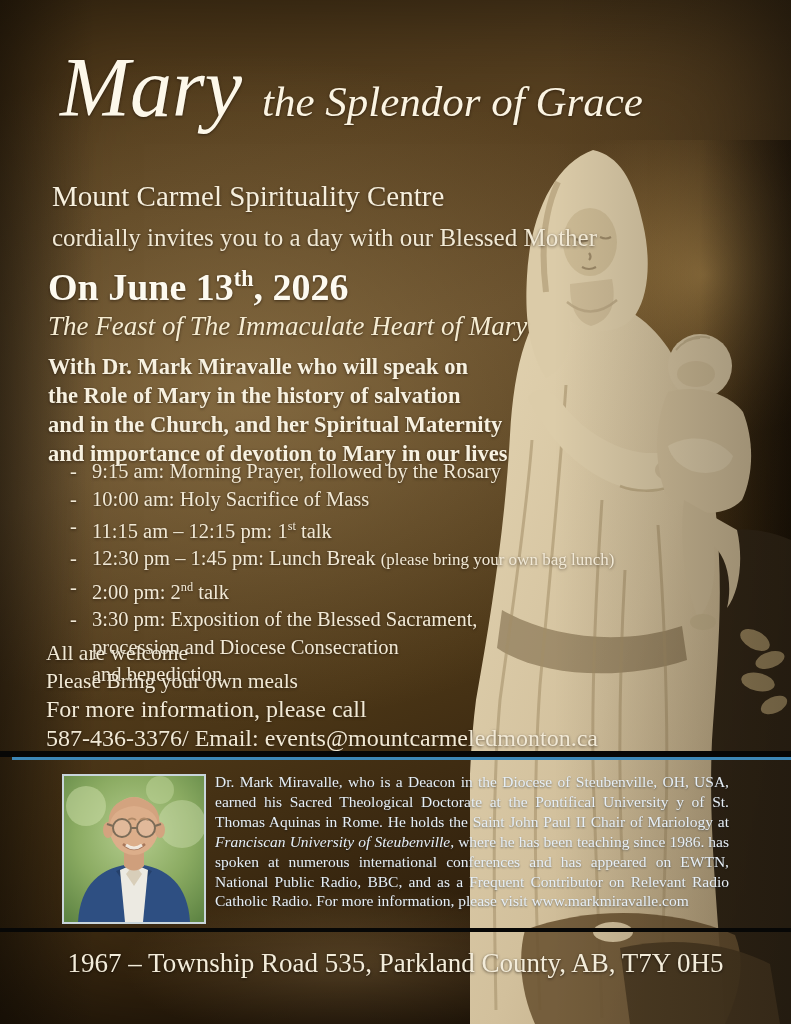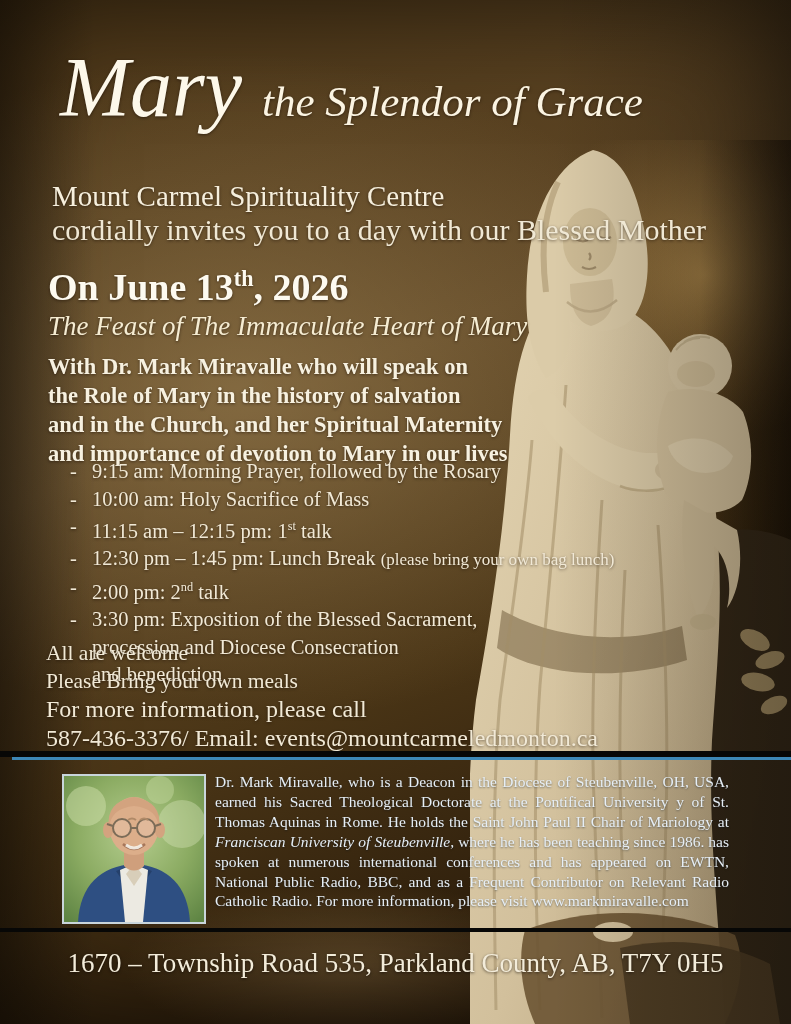--- a/index.html
+++ b/index.html
@@ -19,21 +19,21 @@
   .statue{position:absolute;left:470px;top:140px;width:321px;height:884px;z-index:1;}
 
   
   .txt{position:absolute;z-index:5;text-shadow:0 1px 3px rgba(20,10,0,.55);}
   .title{left:60px;top:46px;display:flex;align-items:baseline;white-space:nowrap;}
   .title .mary{font-size:84px;font-style:italic;line-height:1;color:#fdf8ea;}
   .title .sub{font-size:43px;font-style:italic;margin-left:20px;color:#fbf4e2;}
 
   .intro{left:52px;top:180px;}
   .intro .l1{font-size:29px;color:#f6efdd;}
-  .intro .l2{font-size:30px;margin-top:0;color:#f0e8d4;}
+  .intro .l2{font-size:25px;margin-top:11px;color:#f0e8d4;}
 
   .date{left:48px;top:265px;font-size:38px;font-weight:bold;color:#fdfaf0;}
   .date sup{font-size:58%;}
   .feast{left:48px;top:311px;font-size:27px;font-style:italic;color:#f5ecd2;}
 
   .speaker{left:48px;top:352px;font-size:22.5px;font-weight:bold;line-height:29px;color:#f7f1e0;}
 
   .schedule{left:70px;top:458px;font-size:20.5px;line-height:27.5px;color:#f1e9d6;}
   .schedule .item{display:flex;}
   .schedule .dash{width:22px;flex:0 0 22px;}
@@ -245,15 +245,15 @@
         <path d="M59,68 Q70,78 81,68" stroke="#a6765a" stroke-width="2.5" fill="none"></path>
         <path d="M62,69 Q70,75 78,69" stroke="#f5f2ea" stroke-width="3" fill="none" opacity="0.9"></path>
         <path d="M64,44 q4,-3 8,0 M76,44 q4,-3 8,0" stroke="#b08a68" stroke-width="2" fill="none"></path>
       </svg>
     </div>
     <div class="bio"><span>Dr. Mark Miravalle, who is a Deacon in the Diocese of Steubenville, OH, USA, earned his Sacred Theological Doctorate at the Pontifical University y of St. Thomas Aquinas in Rome. He holds the Saint John Paul II Chair of Mariology at </span><span class="it">Franciscan University of Steubenville</span><span>, where he has been teaching since 1986. has spoken at numerous international conferences and has appeared on EWTN, National Public Radio, BBC, and as a Frequent Contributor on Relevant Radio Catholic Radio. For more information, please visit www.markmiravalle.com</span></div>
   </div>
 
   <div class="divider2"></div>
 
-  <div class="footer-address">1670 – Township Road 535, Parkland County, AB, T7Y 0H5</div>
+  <div class="footer-address">1967 – Township Road 535, Parkland County, AB, T7Y 0H5</div>
 
 </div>
 
 </body></html>

